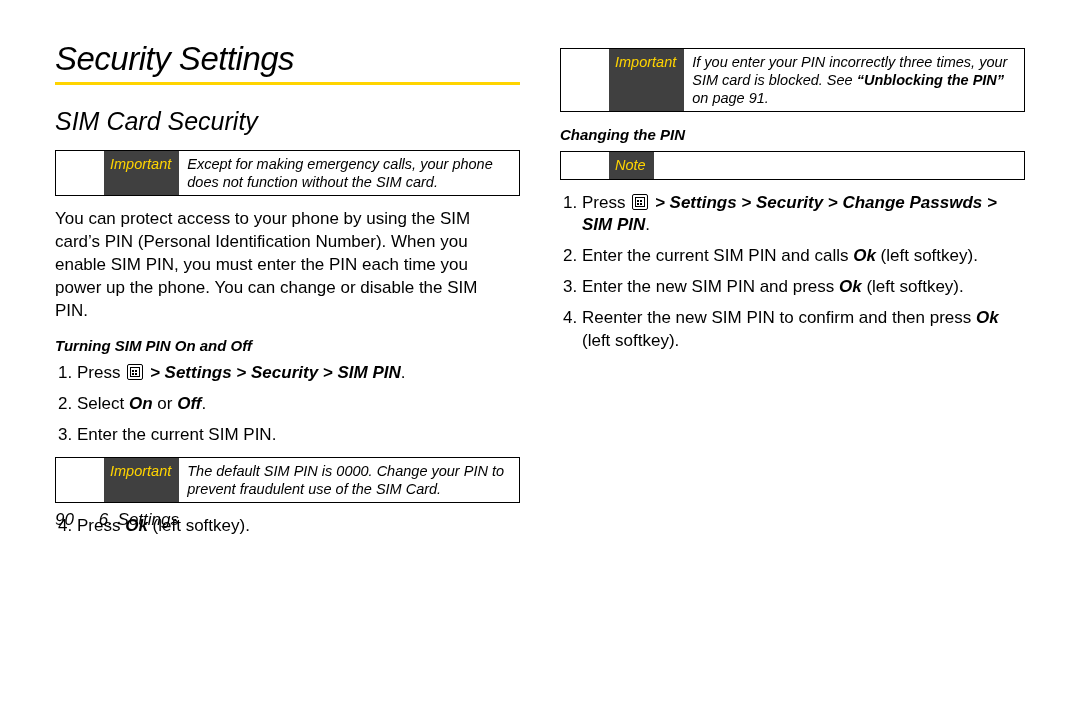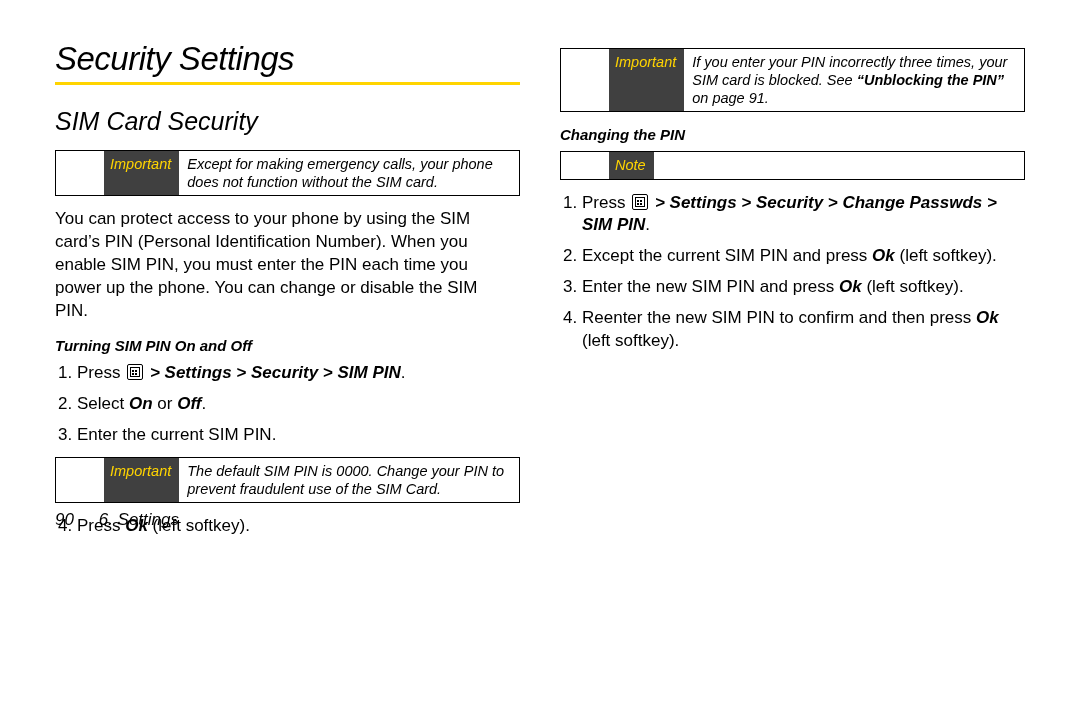--- a/index.html
+++ b/index.html
@@ -168,21 +168,21 @@
 
       <div class="callout">
         <div class="tag">Note</div>
       </div>
 
       <ol class="list">
         <li>
           <span>Press </span><span class="icon-key"></span><span class="path"> &gt; Settings &gt; Security &gt; Change Passwds &gt; SIM PIN</span><span>.</span>
         </li>
         <li>
-          <span>Except the current SIM PIN and press </span><b><i>Ok</i></b><span> (left softkey).</span>
+          <span>Enter the current SIM PIN and calls </span><b><i>Ok</i></b><span> (left softkey).</span>
         </li>
         <li>
           <span>Enter the new SIM PIN and press </span><b><i>Ok</i></b><span> (left softkey).</span>
         </li>
         <li>
           <span>Reenter the new SIM PIN to confirm and then press </span><b><i>Ok</i></b><span> (left softkey).</span>
         </li>
       </ol>
     </div>
 

